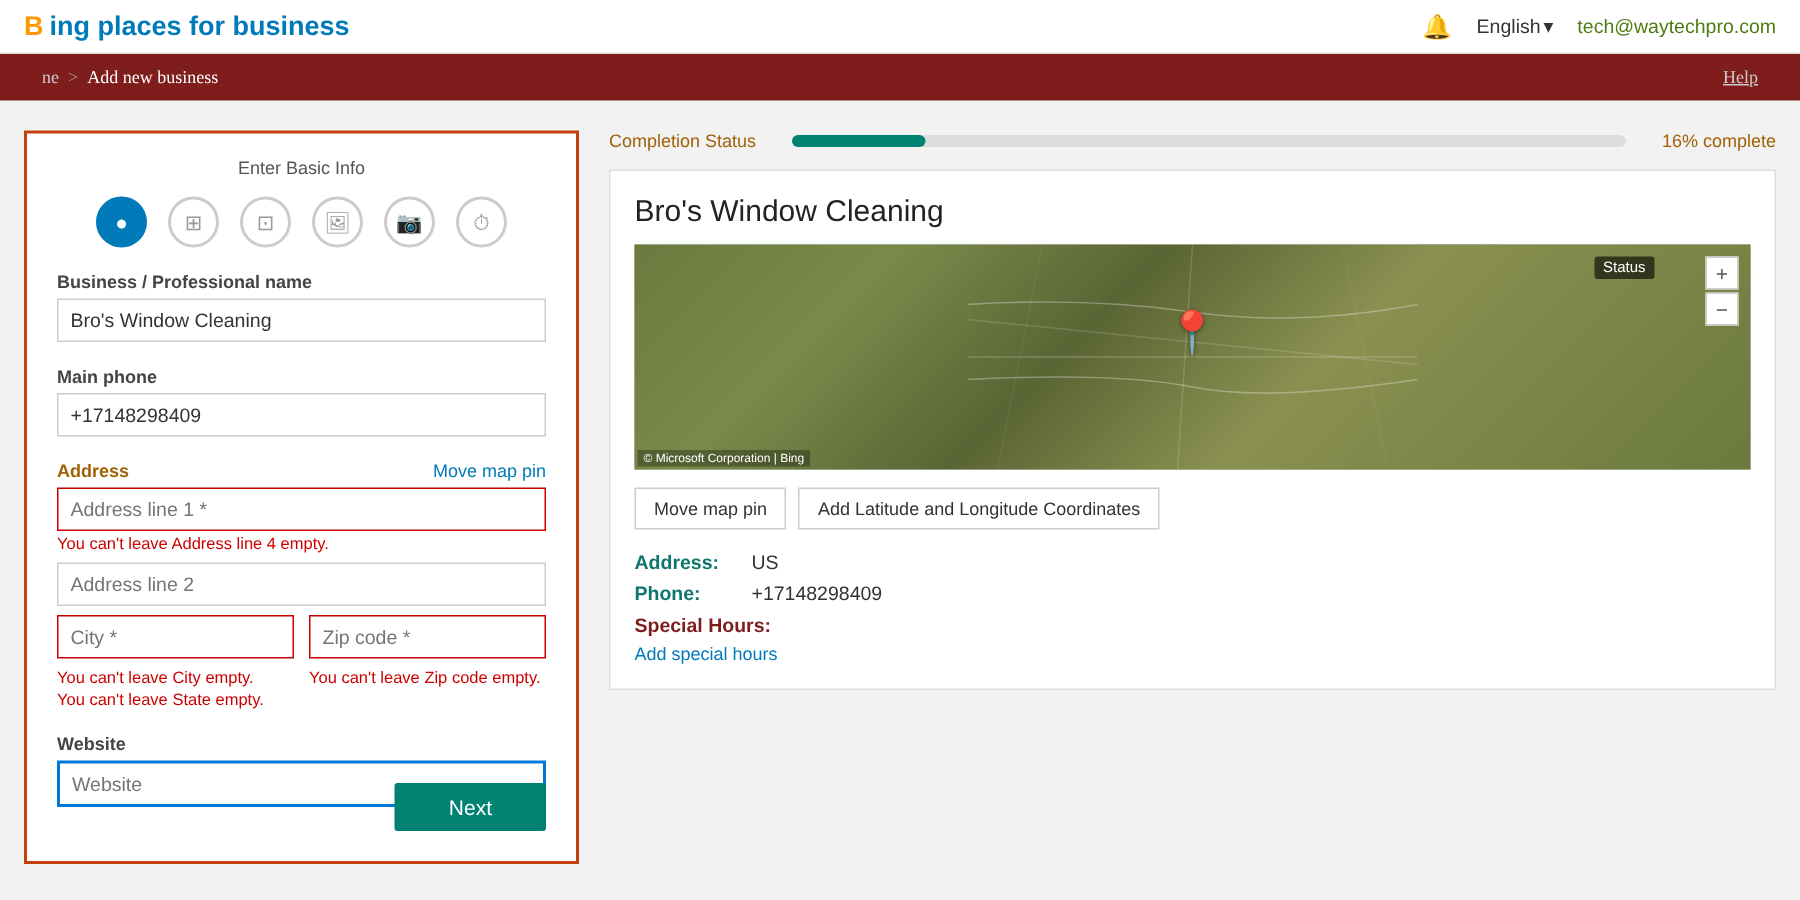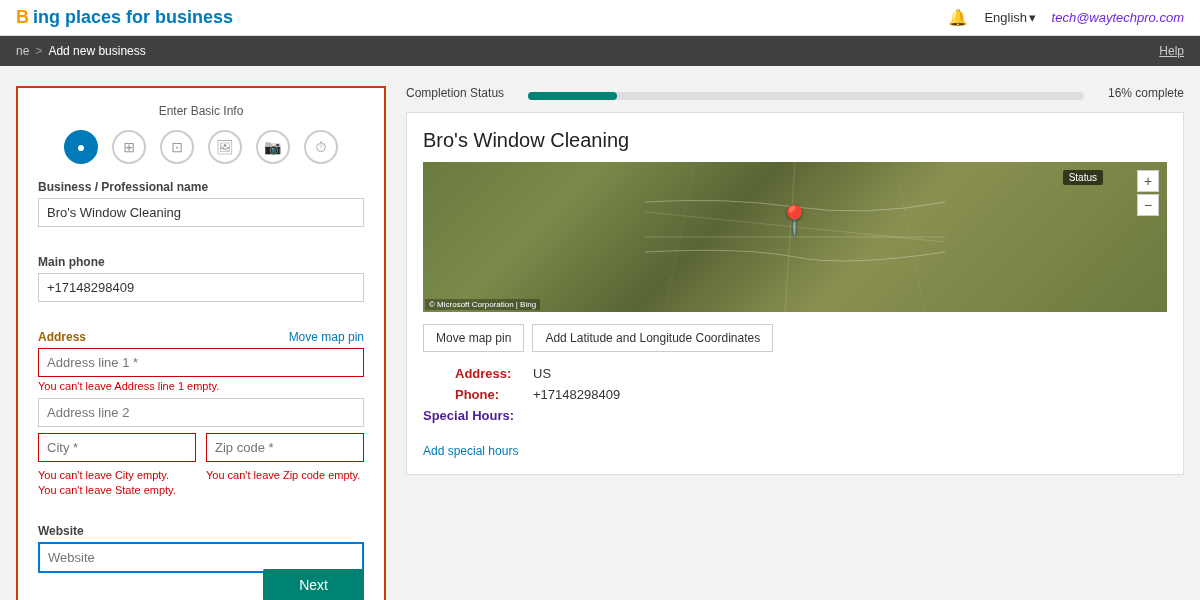--- a/index.html
+++ b/index.html
@@ -10,26 +10,26 @@
       display: flex; align-items: center; justify-content: space-between;
       background: #fff; border-bottom: 1px solid #ddd;
       padding: 0 16px; height: 36px;
     }
     .top-nav-left { display: flex; align-items: center; gap: 6px; }
     .bing-logo { display: flex; align-items: center; gap: 4px; color: #007ab8; font-size: 18px; font-weight: 700; }
     .bing-logo-b { color: #f90; }
     .top-nav-right { display: flex; align-items: center; gap: 16px; font-size: 13px; color: #333; }
     .bell-icon { font-size: 16px; cursor: pointer; }
     .lang-selector { color: #333; cursor: pointer; display: flex; align-items: center; gap: 2px; }
-    .user-email { color: #6d28d9; font-style: italic; }
+    .user-email { color: #4d7c0f; }
 
     
     .breadcrumb {
-      background: #404040; color: #ccc; padding: 8px 16px;
-      font-size: 12px; display: flex; align-items: center; gap: 6px;
+      background: #7f1d1d; color: #ccc; padding: 8px 28px;
+      font-size: 12px; display: flex; align-items: center; gap: 6px; font-family: Liberation Serif, serif;
     }
     .breadcrumb a { color: #ccc; text-decoration: none; }
     .breadcrumb .sep { color: #999; }
     .breadcrumb .current { color: #fff; }
     .help-link { margin-left: auto; color: #ccc; text-decoration: underline; cursor: pointer; font-size: 12px; }
 
     
     .main-container {
       display: flex; gap: 0;
       max-width: 1200px; margin: 0 auto;
@@ -49,21 +49,21 @@
     .step-header { text-align: center; margin-bottom: 12px; font-size: 12px; color: #555; }
     .step-icons { display: flex; justify-content: center; gap: 14px; margin-bottom: 16px; }
     .step-icon {
       width: 34px; height: 34px; border-radius: 50%;
       border: 2px solid #ccc; display: flex; align-items: center; justify-content: center;
       font-size: 14px; color: #999; cursor: pointer;
     }
     .step-icon.active { background: #007ab8; border-color: #007ab8; color: #fff; }
 
     
-    .form-group { margin-bottom: 28px; }
+    .form-group { margin-bottom: 16px; }
     .form-label { font-size: 12px; color: #444; margin-bottom: 4px; display: block; font-weight: 600; }
     .form-input {
       width: 100%; border: 1px solid #ccc; padding: 6px 8px;
       font-size: 13px; color: #333; outline: none;
       border-radius: 0;
     }
     .form-input.error { border-color: #c00; }
     .error-msg { color: #c00; font-size: 11px; margin-top: 3px; }
 
     .address-header {
@@ -85,22 +85,22 @@
     }
 
     
     .right-panel {
       flex: 1;
       margin-left: 20px;
     }
 
     
     .completion-bar-section {
-      display: flex; align-items: flex-end; gap: 24px;
-      margin-bottom: 12px; font-size: 12px; color: #404040;
+      display: flex; align-items: center; gap: 24px;
+      margin-bottom: 12px; font-size: 12px; color: #a16207;
     }
     .completion-label { white-space: nowrap; }
     .completion-pct { margin-left: auto; white-space: nowrap; }
     .progress-bar-bg { flex: 1; height: 8px; background: #ddd; border-radius: 4px; }
     .progress-bar-fill { height: 8px; background: #008272; border-radius: 4px; width: 16%; }
 
     
     .business-card {
       background: #fff; border: 1px solid #ddd;
       padding: 16px;
@@ -146,23 +146,23 @@
 
     
     .map-actions { display: flex; gap: 8px; margin-bottom: 14px; }
     .map-action-btn {
       border: 1px solid #ccc; background: #fff;
       padding: 6px 12px; font-size: 12px; color: #333; cursor: pointer;
     }
 
     
     .info-row { display: flex; gap: 8px; margin-bottom: 6px; font-size: 13px; }
-    .info-label { color: #b91c1c; min-width: 70px; font-weight: 600; margin-left: 32px; }
+    .info-label { color: #0f766e; min-width: 70px; font-weight: 600; }
     .info-value { color: #333; }
-    .special-hours-label { font-weight: 600; font-size: 13px; color: #4c1d95; margin-bottom: 20px; }
+    .special-hours-label { font-weight: 600; font-size: 13px; color: #7f1d1d; margin-bottom: 4px; }
     .add-special-link { color: #007ab8; font-size: 12px; cursor: pointer; text-decoration: none; }
   </style>
 </head>
 <body>
 
 <div class="top-nav">
   <div class="top-nav-left">
     <div class="bing-logo">
       <span class="bing-logo-b">B</span>
         <span>ing places for business</span>
@@ -209,21 +209,21 @@
       <label class="form-label">Main phone</label>
       <input class="form-input" type="text" value="+17148298409" style="">
     </div>
 
     <div class="form-group">
       <div class="address-header">
         <span class="address-label">Address</span>
         <a class="move-map-link">Move map pin</a>
       </div>
       <input class="form-input error" type="text" placeholder="Address line 1 *" style="">
-      <div class="error-msg">You can't leave Address line 1 empty.</div>
+      <div class="error-msg">You can't leave Address line 4 empty.</div>
       <input class="form-input" type="text" style="margin-top: 6px;" placeholder="Address line 2">
 
       <div class="city-zip-row" style="margin-top:6px;">
         <div class="city-field">
           <input class="form-input error" type="text" placeholder="City *" style="">
         </div>
         <div class="zip-field">
           <input class="form-input error" type="text" placeholder="Zip code *" style="">
         </div>
       </div>

